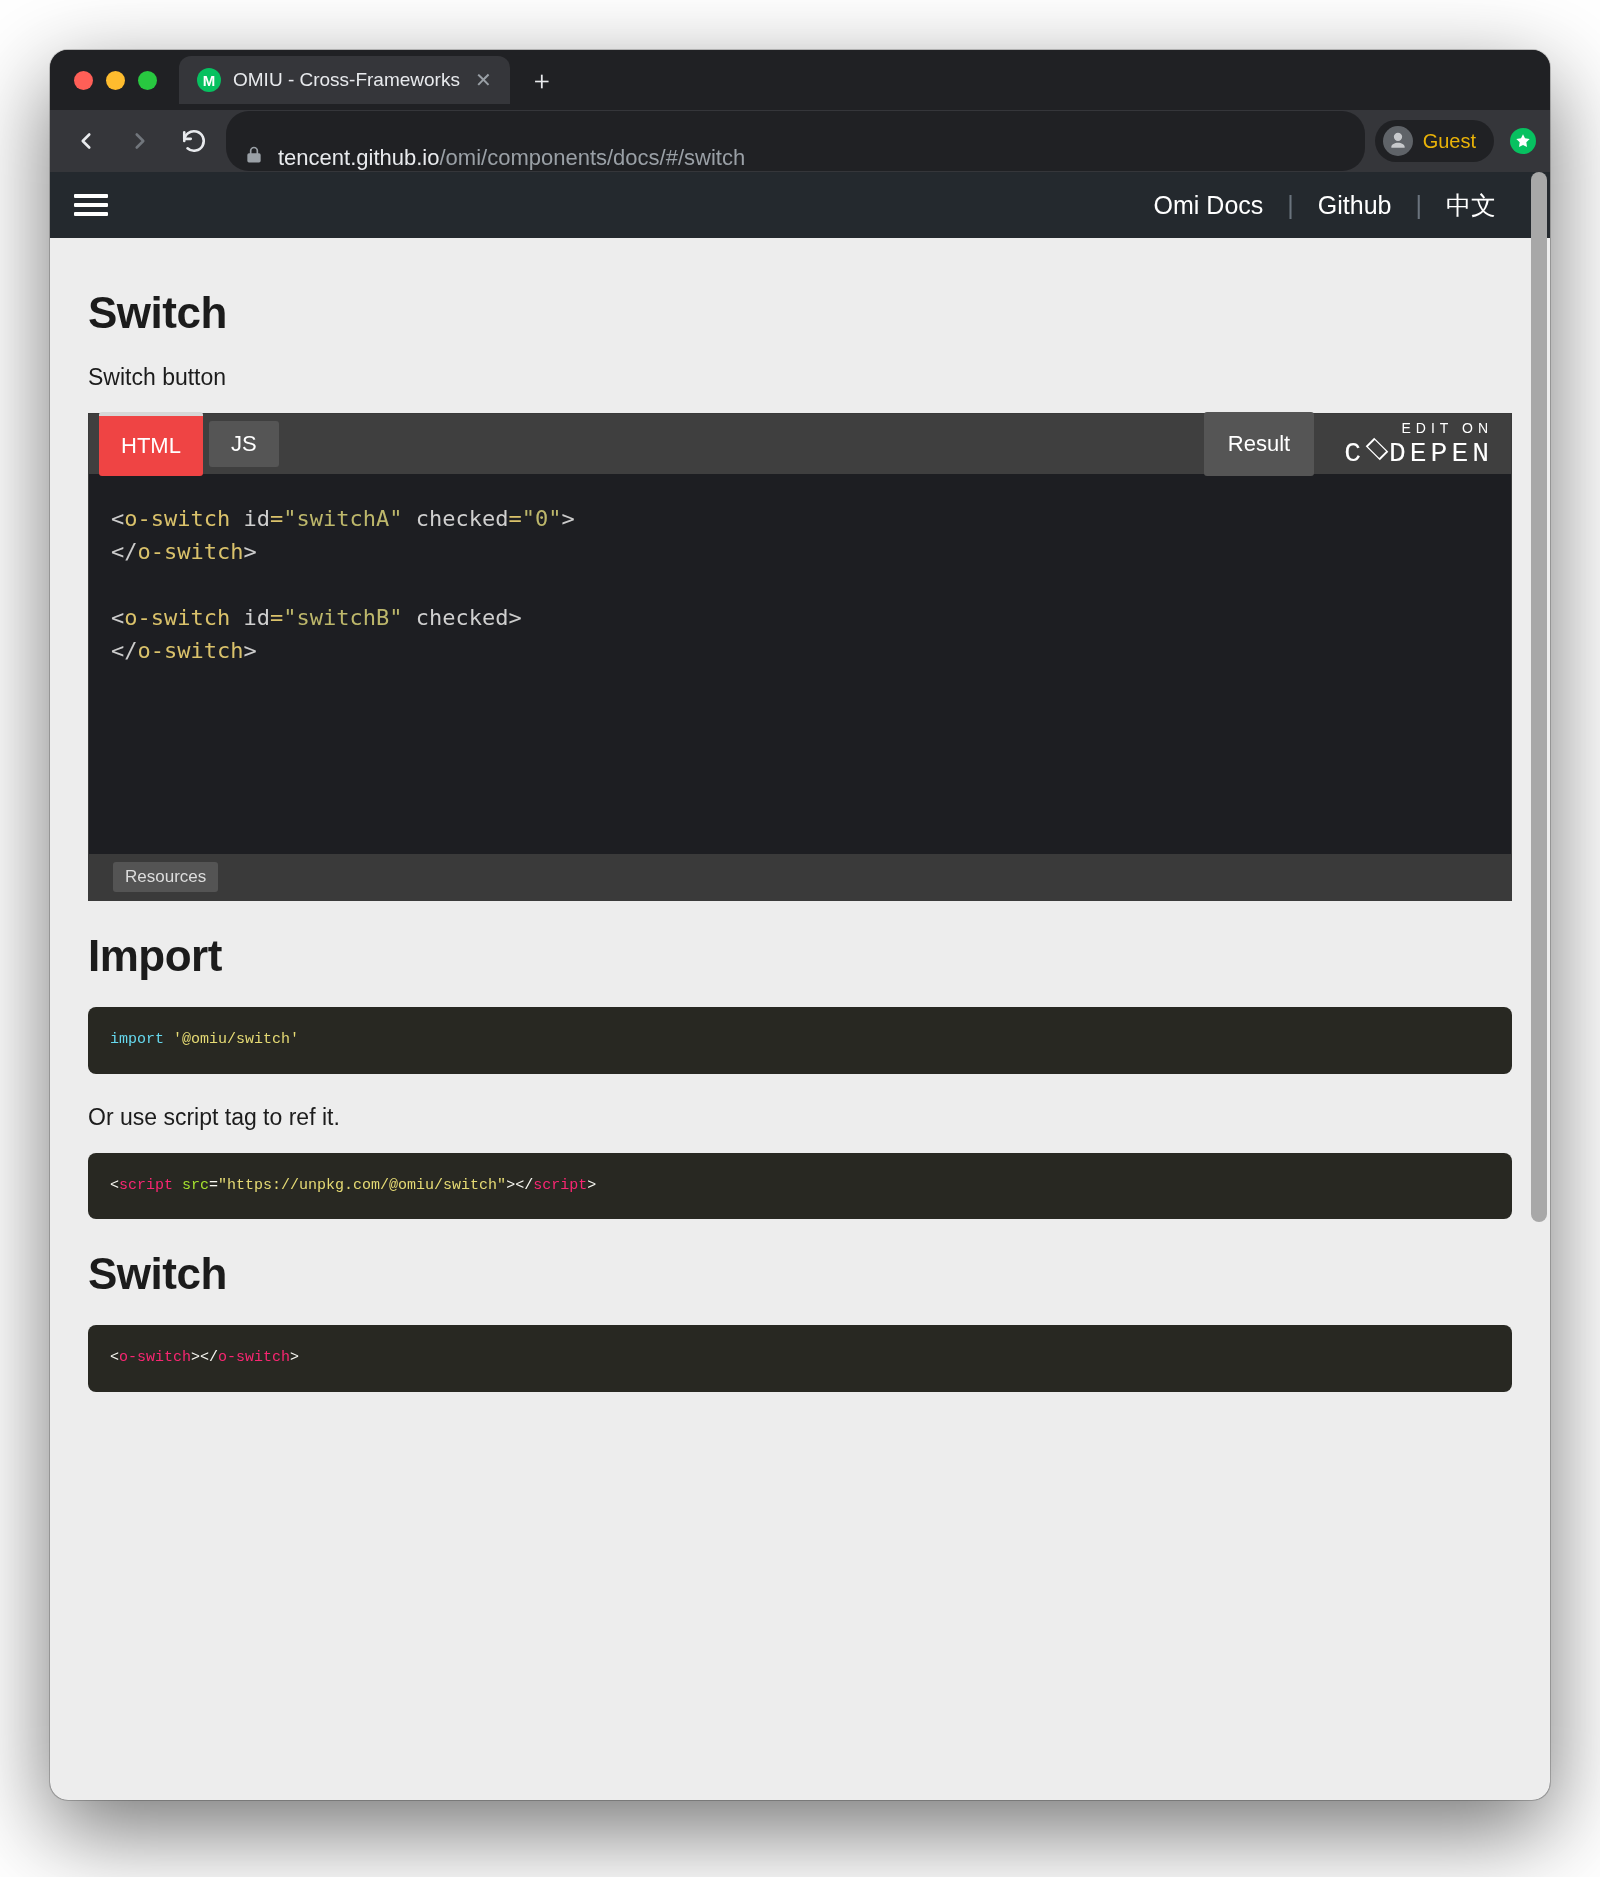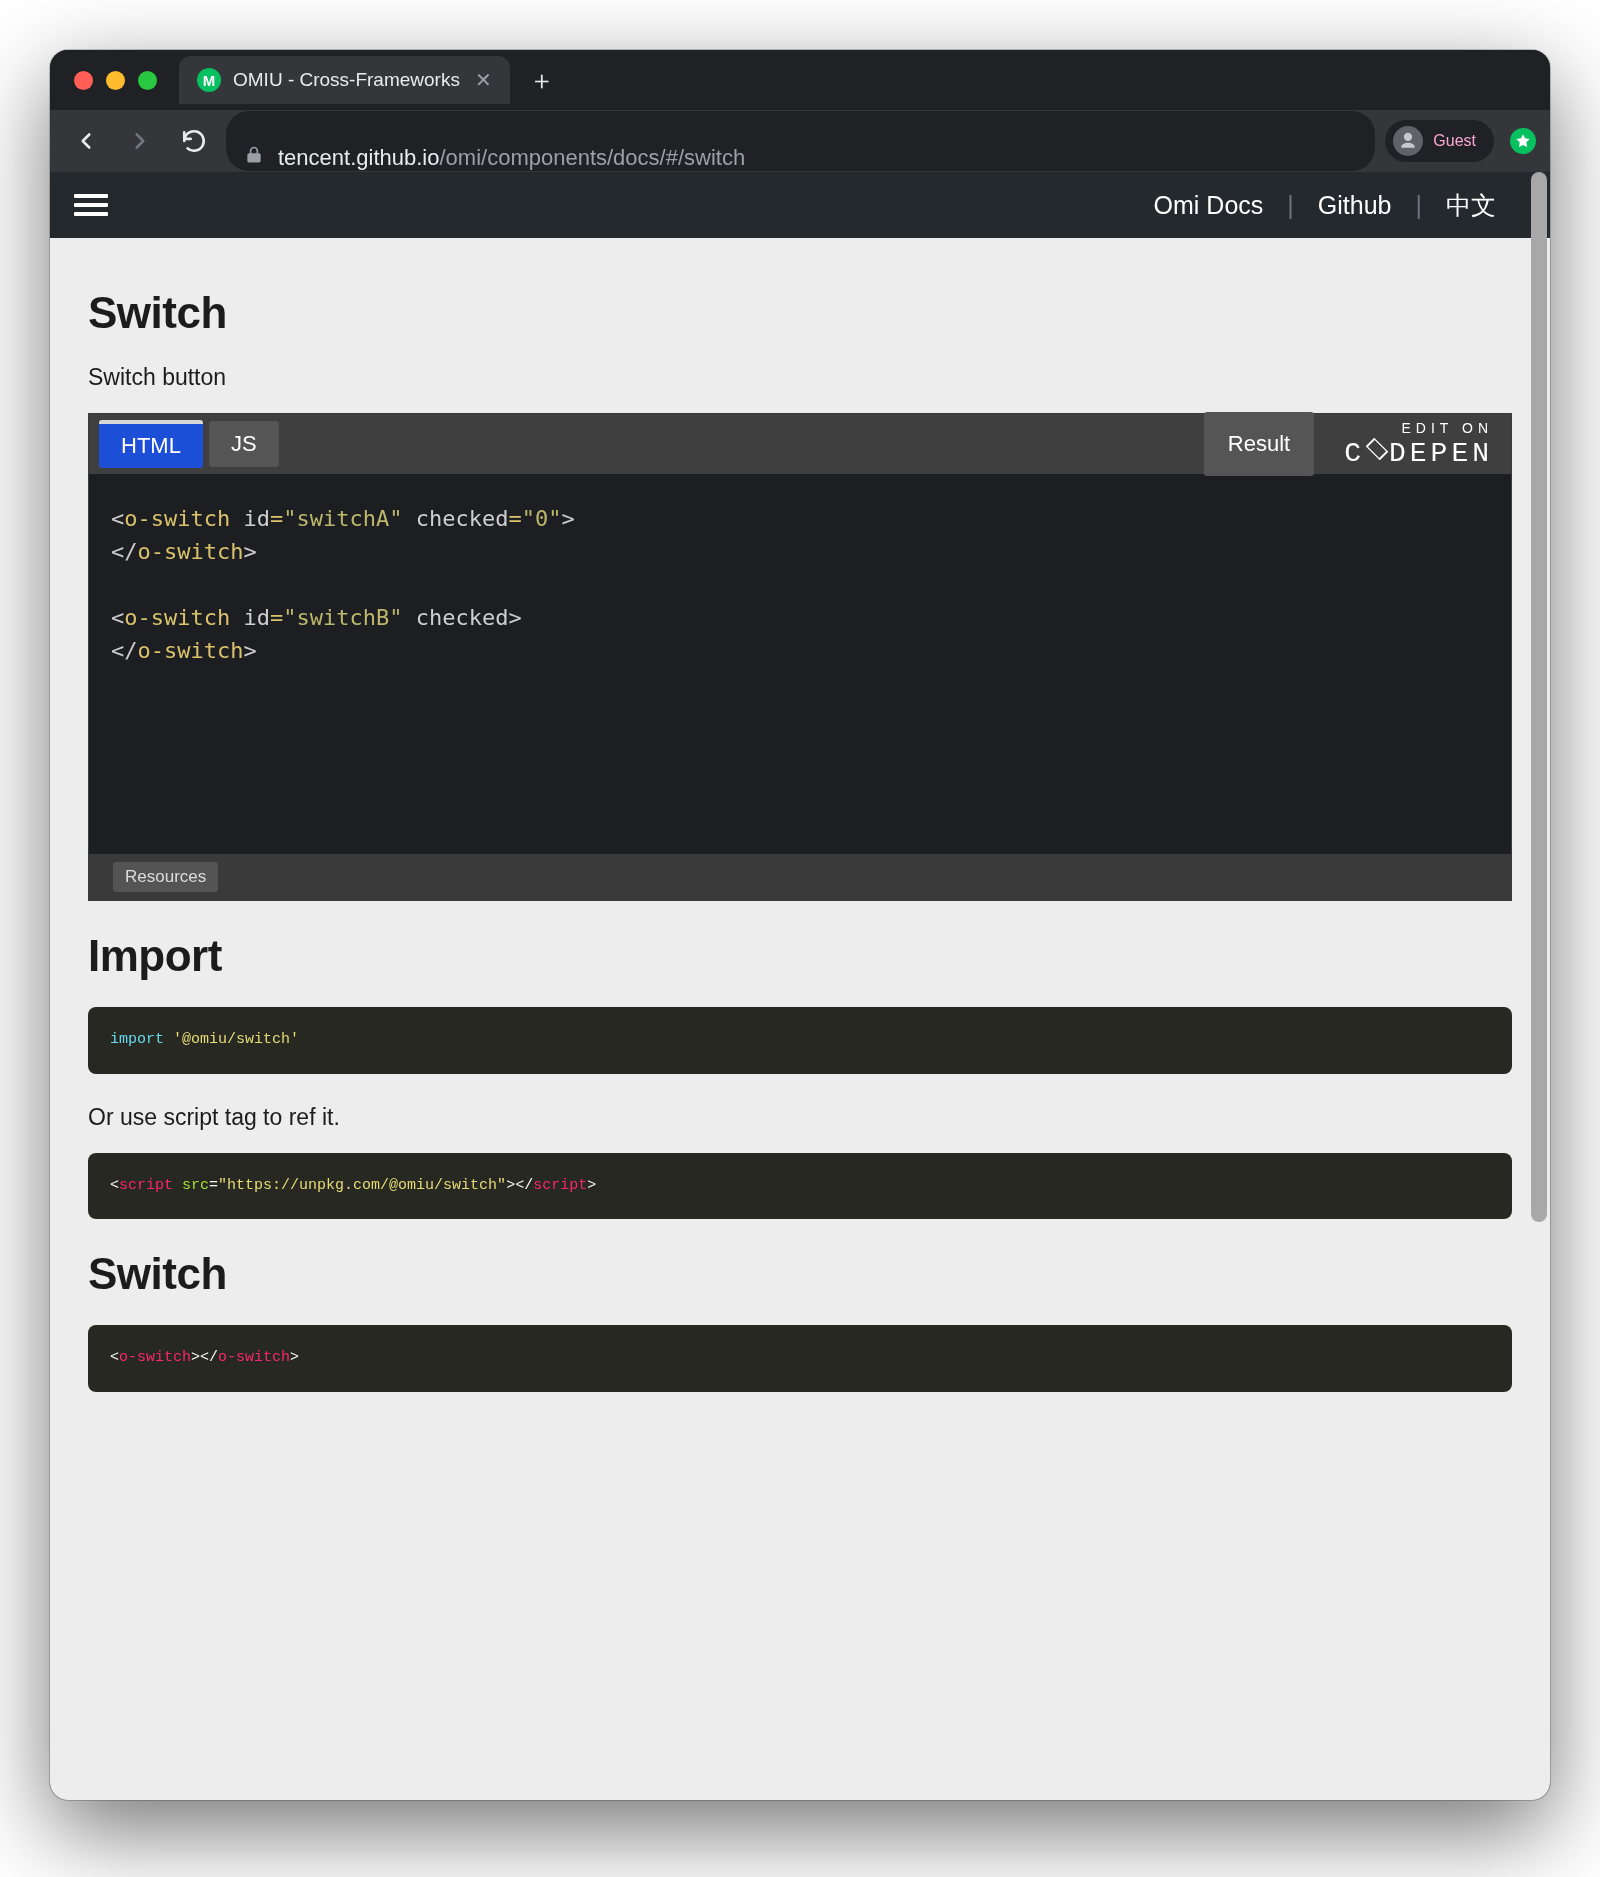--- a/index.html
+++ b/index.html
@@ -96,21 +96,21 @@
     color: #e8eaed;
     font-size: 22px;
   }
   .omnibox .lock { color:#9aa0a6; }
   .omnibox .host { color:#e8eaed; }
   .omnibox .path { color:#9aa0a6; }
 
   .guest-chip {
     display:flex; align-items:center; gap:10px;
     background:#202124; border-radius:22px; padding:6px 18px 6px 8px;
-    color:#f9a8d4; font-size:16px;
+    color:#eab308; font-size:20px;
   }
   .guest-chip .av {
     width:30px; height:30px; border-radius:50%; background:#5f6368;
     display:flex; align-items:center; justify-content:center;
   }
   .guest-chip .av svg { width:20px; height:20px; fill:#c7c9cc; }
 
   .ext-badge {
     width:26px; height:26px; border-radius:50%; background:#07c160;
     display:flex; align-items:center; justify-content:center; color:#fff;
@@ -160,21 +160,21 @@
   }
   .cp-top {
     height:60px; background:#3f3f3f; display:flex; align-items:center; justify-content:space-between;
     padding: 0 18px 0 10px;
   }
   .cp-tabs { display:flex; align-items:center; gap:6px; }
   .cp-tab {
     padding: 0 22px; height:46px; display:flex; align-items:center;
     color:#fff; font-size:22px; background:#555; border-radius:3px;
   }
-  .cp-tab.active { background:#1d4ed8; border-top:4px solid #d7d7d7; height:48px; padding-top:0; }
+  .cp-tab.active { background:#ef4444; border-top:4px solid #d7d7d7; height:64px; padding-top:0; }
   .cp-result {
     height:64px; padding:0 24px; display:flex; align-items:center;
     color:#fff; font-size:22px; background:#555; border-radius:3px; margin-left:18px;
   }
   .cp-brand { text-align:right; color:#fff; }
   .cp-brand .edit { font-size:14px; letter-spacing:5px; color:#ffffff; margin-bottom:2px;}
   .cp-brand .logo { font-size:28px; font-weight:400; letter-spacing:4px; font-family: "Courier New", monospace;}
   .cp-brand .logo .o { display:inline-block; border:2px solid #fff; width:20px; height:20px; position:relative; top:-2px; margin:0 2px; transform:rotate(45deg) scaleY(0.6); }
 
   .cp-code {

